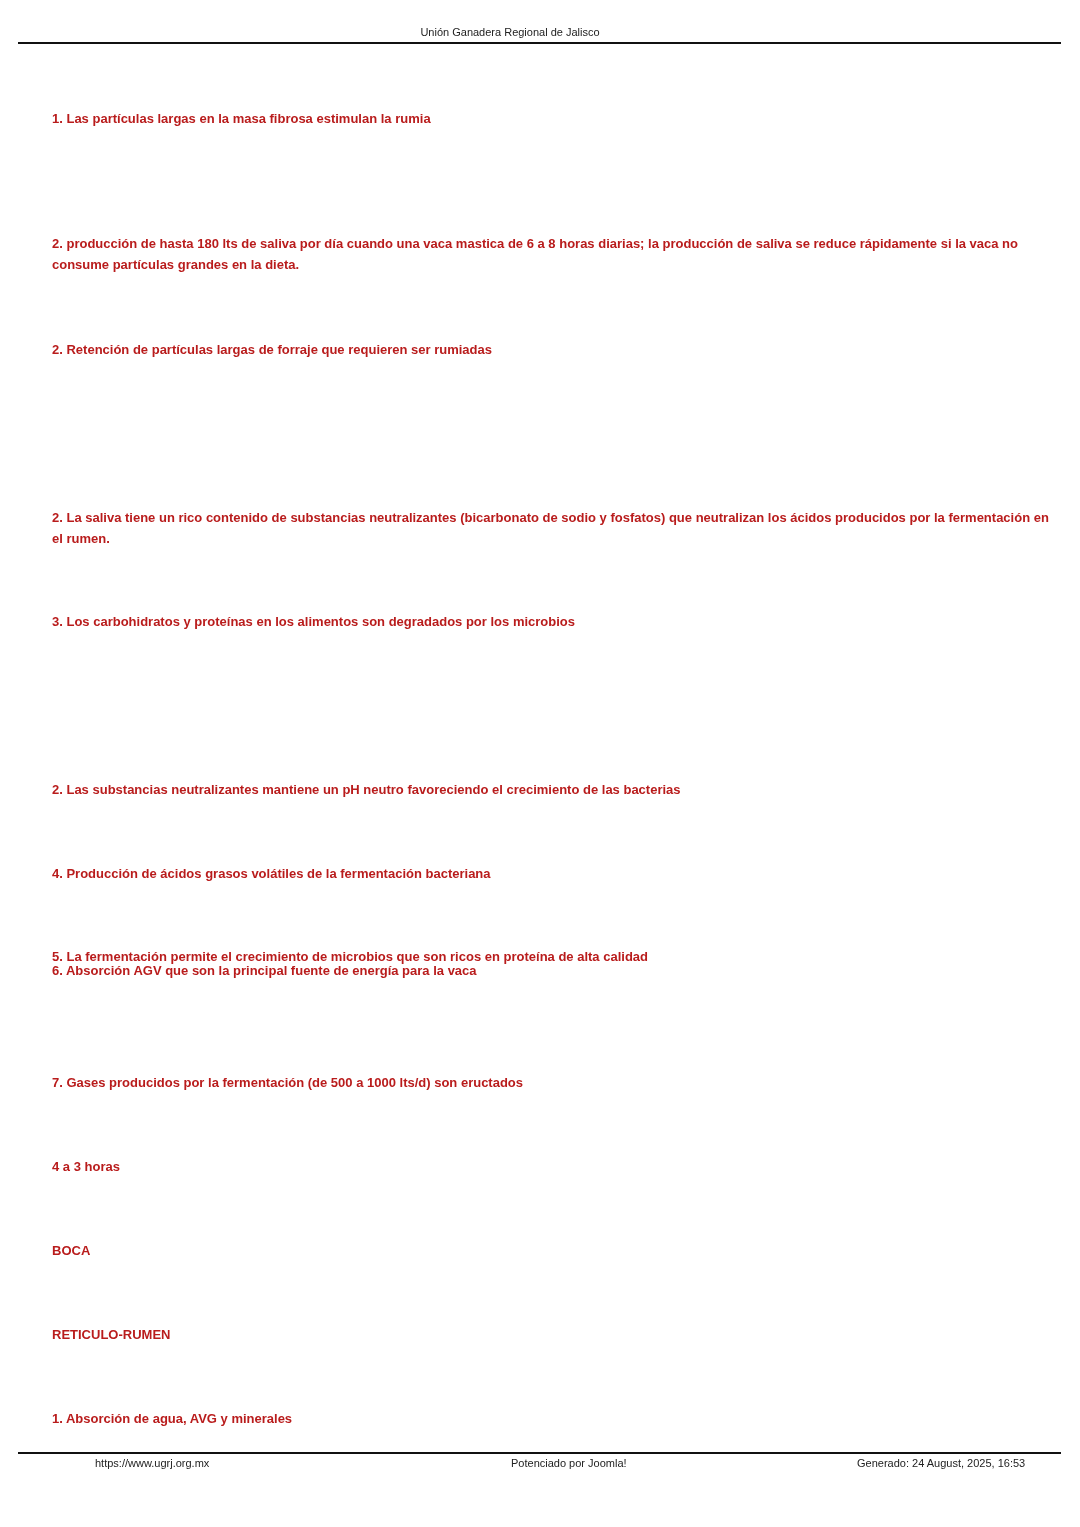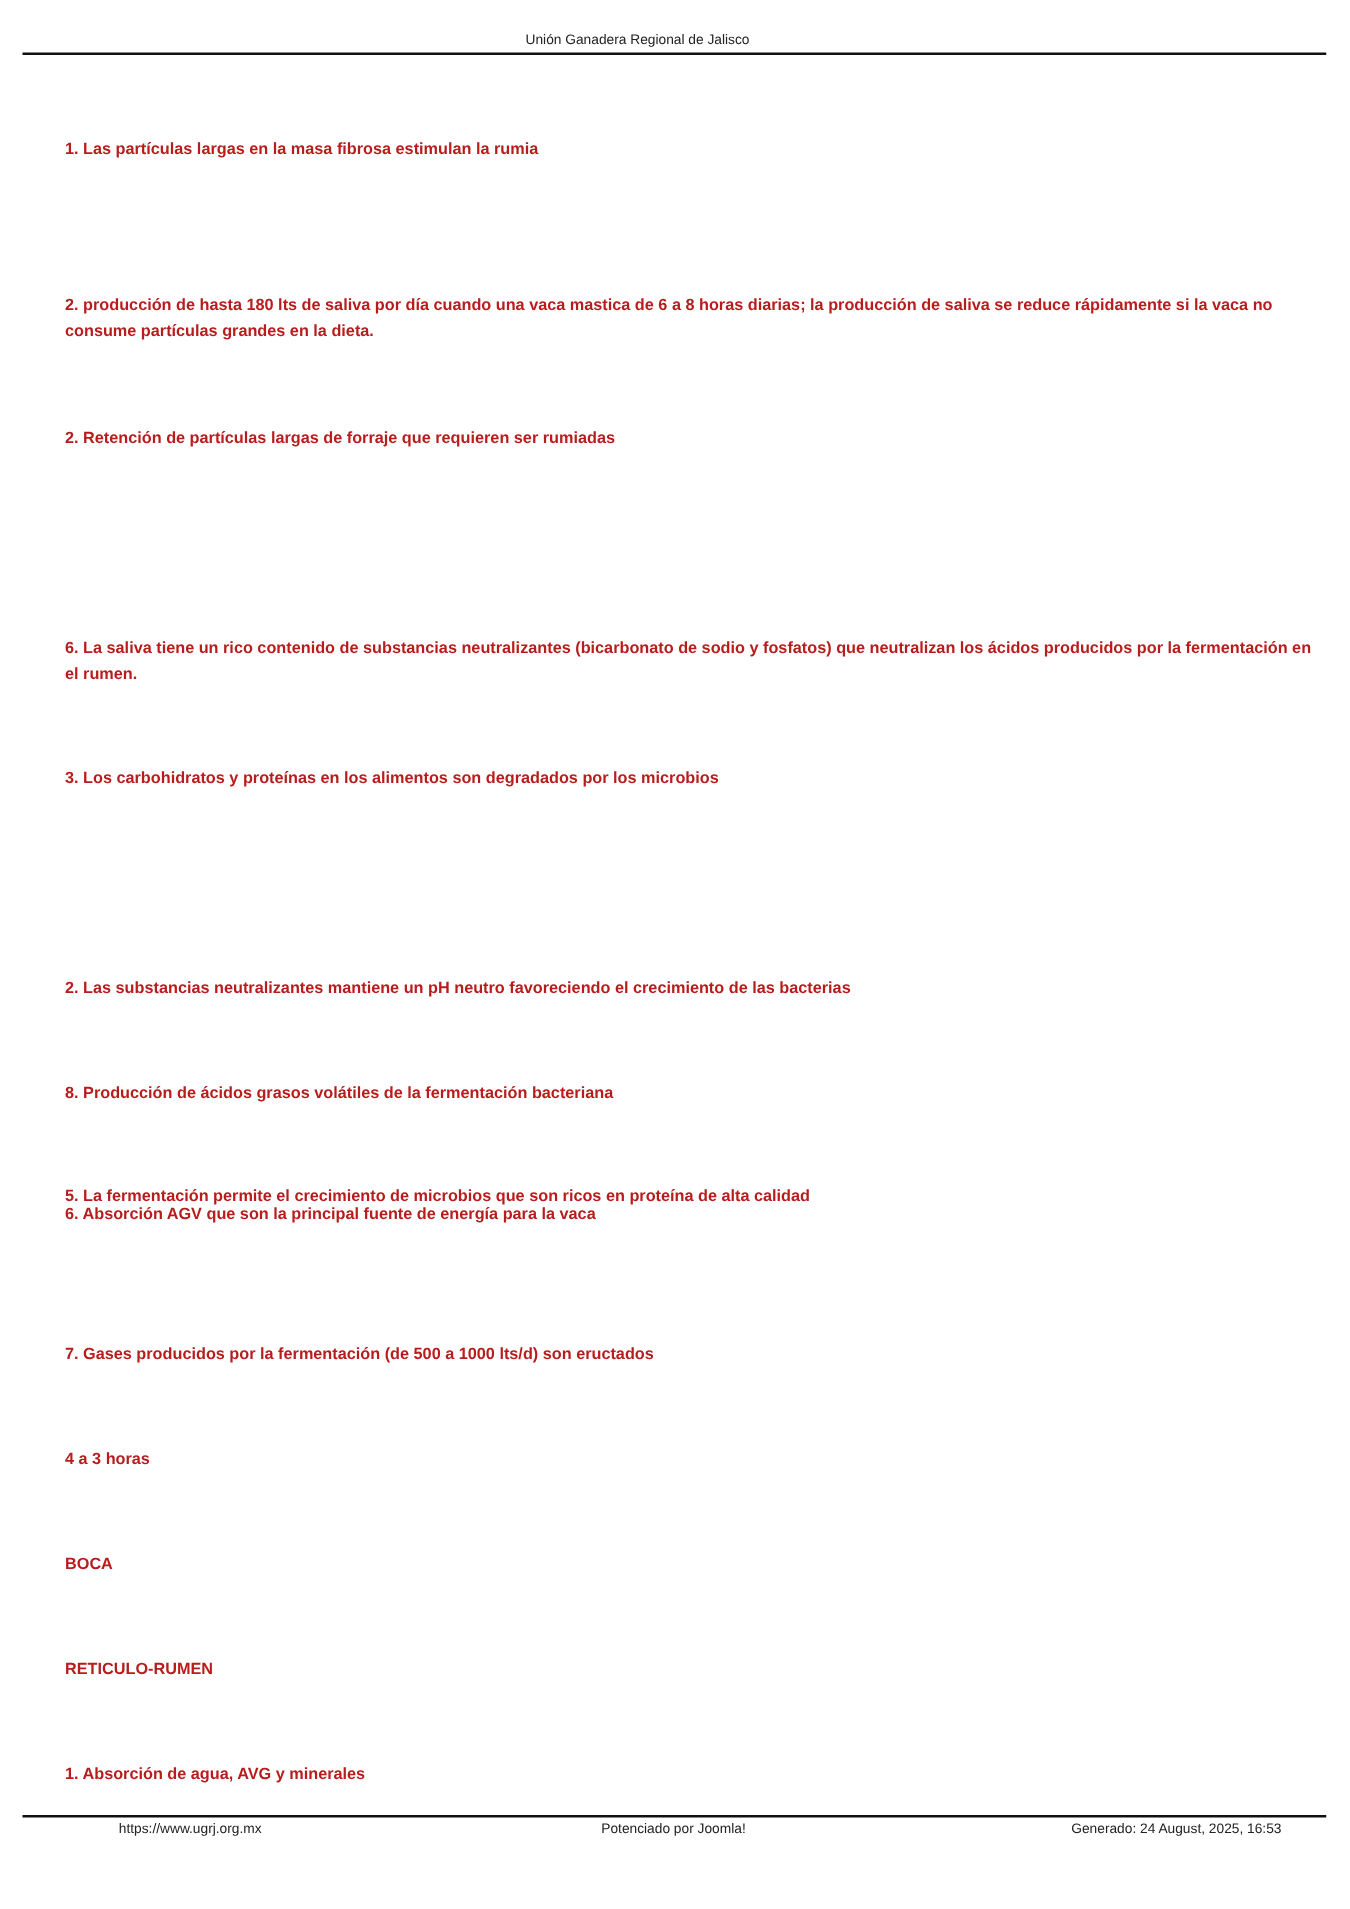--- a/index.html
+++ b/index.html
@@ -6,39 +6,39 @@
   body { width: 1080px; height: 1527px; position: relative; overflow: hidden;
          font-family: "Liberation Sans", sans-serif; color: #000; }
   .header-title { position: absolute; top: 26px; left: 0; width: 1020px; text-align: center;
                   font-size: 11px; color: #222; }
   .rule { position: absolute; left: 18px; width: 1043px; height: 2px; background: #111; }
   .rule.top { top: 42px; }
   .rule.bottom { top: 1452px; }
   .para { position: absolute; left: 52px; width: 1000px; font-size: 13px; line-height: 21px; color: #b91c1c; margin: 0; font-weight: bold; }
   .footer-text { position: absolute; top: 1457px; font-size: 11px; color: #222; margin-left: 41px; }
   .f-left { left: 54px; }
-  .f-center { left: 440px; text-align: right; }
+  .f-center { left: 470px; text-align: right; }
   .f-right { left: 816px; text-align: center; }
 </style>
 </head>
 <body>
 
 <div>
   <div class="header-title">Unión Ganadera Regional de Jalisco</div>
   <div class="rule top"></div>
 </div>
 
 <div>
   <p class="para" style="top:108px">1. Las partículas largas en la masa fibrosa estimulan la rumia</p>
   <p class="para" style="top:233px">2. producción de hasta 180 lts de saliva por día cuando una vaca mastica de 6 a 8 horas diarias; la producción de saliva se reduce rápidamente si la vaca no consume partículas grandes en la dieta.</p>
   <p class="para" style="top:339px">2. Retención de partículas largas de forraje que requieren ser rumiadas</p>
-  <p class="para" style="top:507px">6. La saliva tiene un rico contenido de substancias neutralizantes (bicarbonato de sodio y fosfatos) que neutralizan los ácidos producidos por la fermentación en el rumen.</p>
+  <p class="para" style="top:507px">2. La saliva tiene un rico contenido de substancias neutralizantes (bicarbonato de sodio y fosfatos) que neutralizan los ácidos producidos por la fermentación en el rumen.</p>
   <p class="para" style="top:611px">3. Los carbohidratos y proteínas en los alimentos son degradados por los microbios</p>
   <p class="para" style="top:779px">2. Las substancias neutralizantes mantiene un pH   neutro favoreciendo el crecimiento de las bacterias</p>
-  <p class="para" style="top:863px">8. Producción de ácidos grasos volátiles de la fermentación bacteriana</p>
+  <p class="para" style="top:863px">4. Producción de ácidos grasos volátiles de la fermentación bacteriana</p>
   <p class="para" style="top:946px">5. La fermentación permite el crecimiento de microbios que son ricos en proteína de alta calidad</p>
   <p class="para" style="top:960px">6. Absorción AGV que son la principal fuente de energía para la vaca</p>
   <p class="para" style="top:1072px">7. Gases producidos por la fermentación (de 500 a 1000 lts/d) son eructados</p>
   <p class="para" style="top:1156px">4 a 3 horas</p>
   <p class="para" style="top:1240px">BOCA</p>
   <p class="para" style="top:1324px">RETICULO-RUMEN</p>
   <p class="para" style="top:1408px">1. Absorción de agua, AVG y  minerales</p>
 </div>
 
 <div>

